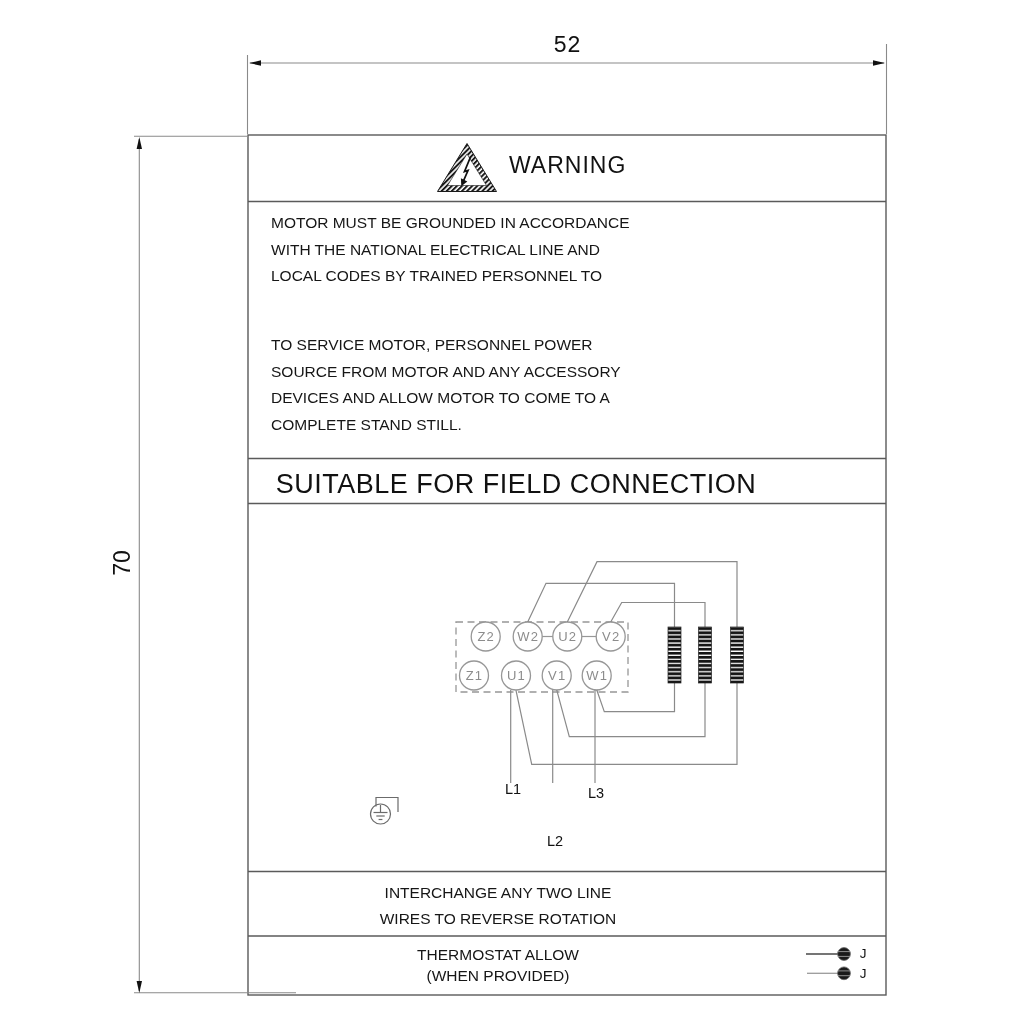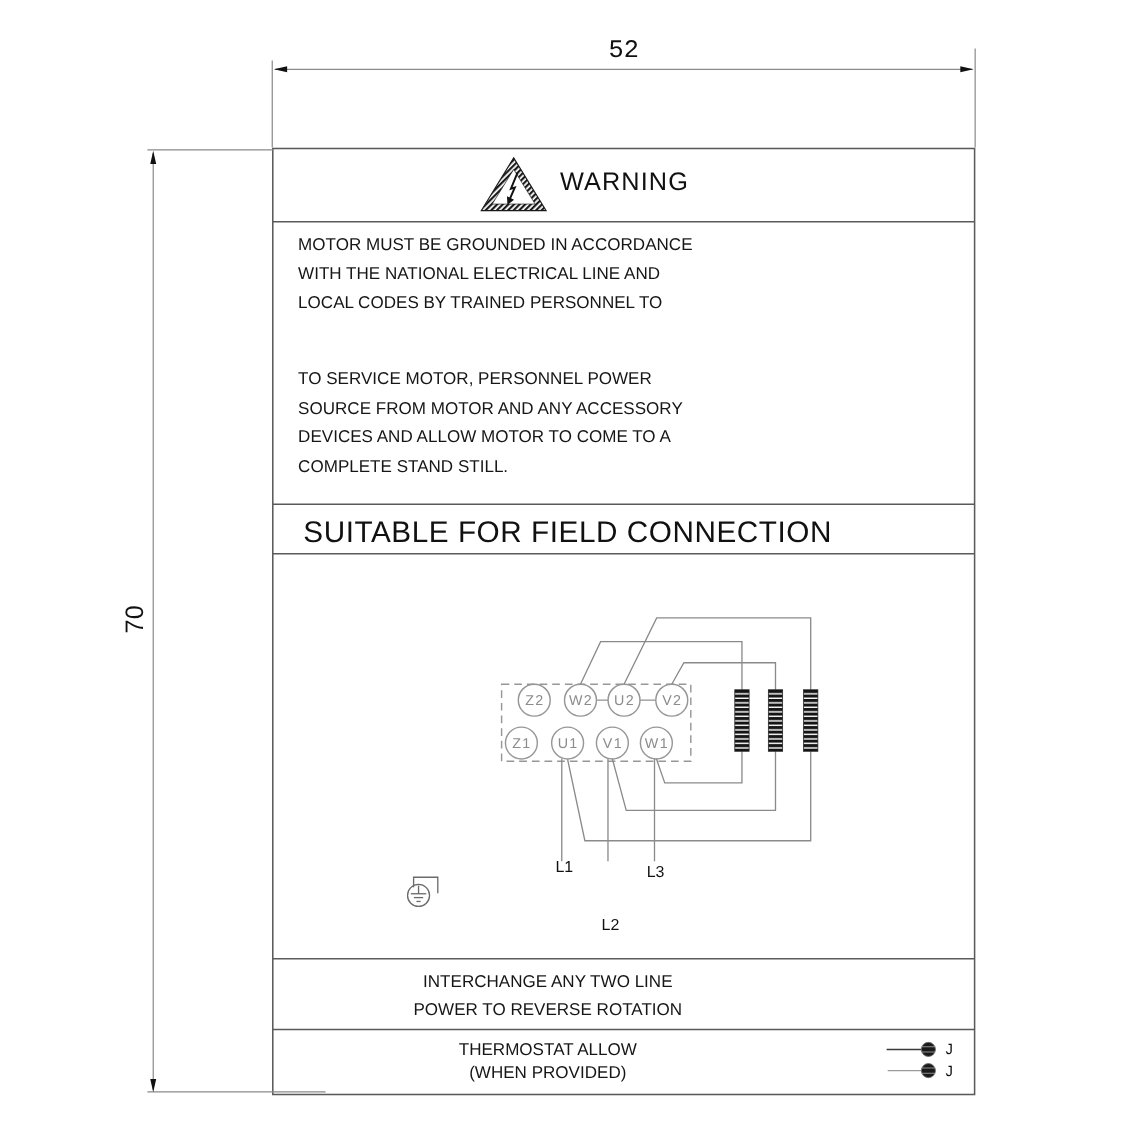--- a/index.html
+++ b/index.html
@@ -158,21 +158,21 @@
   </div>
 
   <div class="abs big-caption" style="left:248px;top:469px;width:536px;">SUITABLE FOR FIELD CONNECTION</div>
 
   <div class="abs l-label" style="left:493px;top:769px;margin-top:12px;">L1</div>
   <div class="abs l-label" style="left:535px;top:785px;margin-top:48px;">L2</div>
   <div class="abs l-label" style="left:576px;top:785px;">L3</div>
 
   <div class="abs note" style="left:248px;top:880px;width:500px;line-height:25.5px;text-align:center;">
     <div>INTERCHANGE ANY TWO LINE</div>
-    <div>POWER TO REVERSE ROTATION</div>
+    <div>WIRES TO REVERSE ROTATION</div>
   </div>
 
   <div class="abs note" style="left:248px;top:945px;width:500px;line-height:20.5px;">
     <div>THERMOSTAT ALLOW</div>
     <div>(WHEN PROVIDED)</div>
   </div>
 
   <div class="abs j-label" style="left:853px;top:946px;">J</div>
   <div class="abs j-label" style="left:853px;top:965.5px;">J</div>
 

